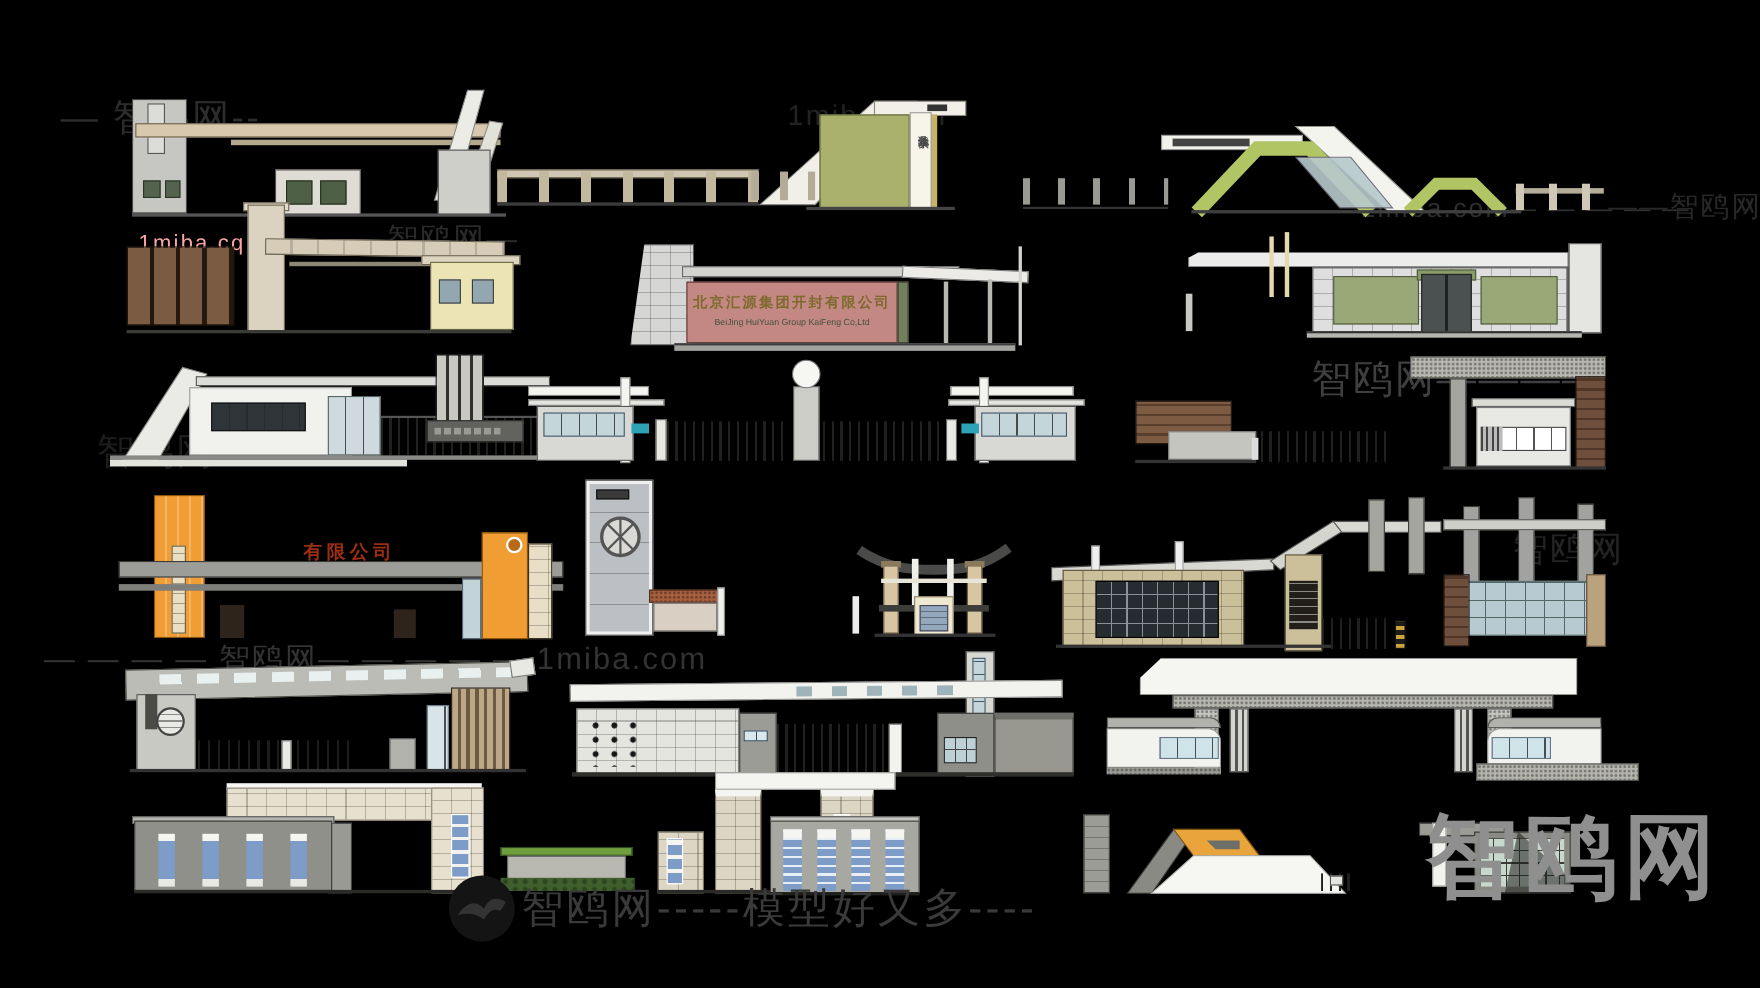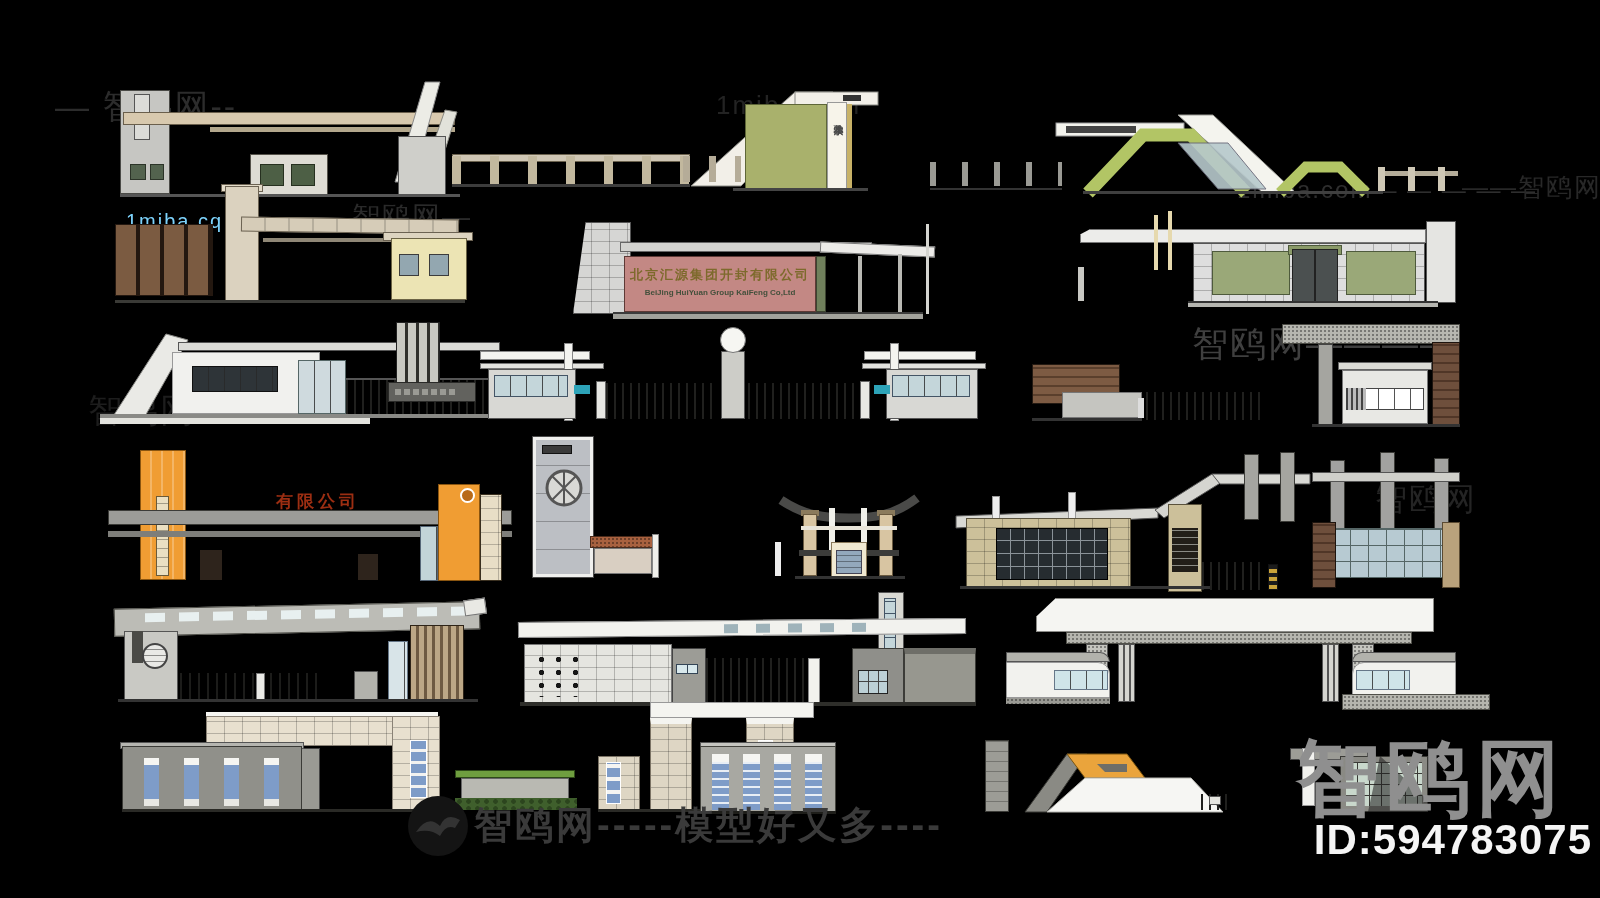--- a/index.html
+++ b/index.html
@@ -1,43 +1,44 @@
 <!DOCTYPE html>
 <html><head>
 <meta charset="utf-8">
 <style>
   html,body{margin:0;padding:0;background:#000;}
   #stage{position:relative;width:1600px;height:898px;background:#000;overflow:hidden;
          font-family:"Liberation Sans",sans-serif;}
   .wm{position:absolute;white-space:nowrap;z-index:1;letter-spacing:2px;}
-  .wmf{z-index:3;font-weight:bold;}
+  .wmf{z-index:3;}
   .m{position:absolute;z-index:2;}
   .s{position:absolute;box-sizing:border-box;}
   .tile{background-image:
     repeating-linear-gradient(0deg,transparent 0 11px,rgba(0,0,0,.22) 11px 12px),
     repeating-linear-gradient(90deg,transparent 0 17px,rgba(0,0,0,.22) 17px 18px);}
   .fence{background-image:repeating-linear-gradient(90deg,#20201e 0 2px,transparent 2px 8px);}
   .spk{background-image:radial-gradient(rgba(0,0,0,.35) 1px,transparent 1.4px);background-size:4px 4px;}
   .mull{background-image:repeating-linear-gradient(90deg,transparent 0 15px,rgba(40,40,40,.8) 15px 16px);}
   svg{position:absolute;overflow:visible;}
 </style>
 </head>
 <body>
 
 <div id="stage">
 
   <div class="wm" style="left:55px;top:84px;font-size:34px;color:#2c2c2c">— 智鸥网--</div>
   <div class="wm" style="left:716px;top:90px;font-size:26px;color:#232323">1miba.com</div>
-  <div class="wm" style="left:126px;top:210px;font-size:20px;color:#7dd3fc">1miba.cq</div>
+  <div class="wm" style="left:126px;top:210px;font-size:20px;color:#fca5a5">1miba.cq</div>
   <div class="wm" style="left:352px;top:198px;font-size:28px;color:#2a2a2a">智鸥网—</div>
   <div class="wm" style="left:1237px;top:176px;font-size:24px;color:#2e2e2e">1miba.com— — — — —</div>
   <div class="wm" style="left:1462px;top:170px;font-size:26px;color:#282828">——智鸥网</div>
   <div class="wm" style="left:88px;top:388px;font-size:34px;color:#1d1d1d">智鸥网</div>
   <div class="wm" style="left:1192px;top:320px;font-size:36px;color:#3f3f3f">智鸥网————</div>
   <div class="wm" style="left:1375px;top:478px;font-size:32px;color:#242424">智鸥网</div>
+  <div class="wm" style="left:40px;top:580px;font-size:28px;color:#333333">— — — — 智鸥网— — — — — 1miba.com</div>
 
   <div class="m" style="left:115px;top:82px;width:345px;height:118px">
     <div class="s" style="left:5px;top:8px;width:50px;height:104px;background:#c6c6c2;border:1px solid #4a4a46"></div>
     <div class="s" style="left:19px;top:12px;width:16px;height:46px;background:#dcdcd8;border:1px solid #555"></div>
     <div class="s" style="left:15px;top:82px;width:16px;height:16px;background:#53634e;border:1px solid #2c3428"></div>
     <div class="s" style="left:35px;top:82px;width:14px;height:16px;background:#53634e;border:1px solid #2c3428"></div>
     <div class="s" style="left:8px;top:30px;width:332px;height:13px;background:#d8c9ae;border:1px solid #6a5f4c"></div>
     <div class="s" style="left:95px;top:45px;width:245px;height:5px;background:#b3a78c"></div>
     <svg class="s" style="left:250px;top:0" width="95" height="115">
       <polygon points="30,100 48,100 75,0 60,0" fill="#ececE6" stroke="#888"></polygon>
@@ -103,21 +104,21 @@
     <div class="s" style="left:286px;top:72px;width:20px;height:22px;background:#93a7b0;border:1px solid #3c3c3c"></div>
     <div class="s" style="left:316px;top:72px;width:20px;height:22px;background:#93a7b0;border:1px solid #3c3c3c"></div>
     <div class="s" style="left:2px;top:118px;width:350px;height:3px;background:#3a3a36"></div>
   </div>
 
   <div class="m" style="left:558px;top:216px;width:380px;height:105px">
     <div class="s tile" style="left:15px;top:6px;width:58px;height:92px;background-color:#d6d6d4;border:1px solid #555;clip-path:polygon(22% 0,100% 0,100% 100%,0% 100%)"></div>
     <div class="s" style="left:62px;top:26px;width:252px;height:10px;background:#d3d3d0;border:1px solid #666"></div>
     <div class="s" style="left:66px;top:40px;width:192px;height:56px;background:#c38884;border:1px solid #5e3a36;text-align:center">
       <div style="margin-top:9px;font-size:13px;font-weight:bold;color:#7d6a2c;letter-spacing:2px">北京汇源集团开封有限公司</div>
-      <div style="margin-top:4px;font-size:8px;font-weight:bold;color:#44503c">BeiJing HuiYuan Group KaiFeng Co,Ltd</div>
+      <div style="margin-top:4px;font-size:8px;font-weight:normal;color:#44503c">BeiJing HuiYuan Group KaiFeng Co,Ltd</div>
     </div>
     <div class="s" style="left:258px;top:40px;width:10px;height:56px;background:#70805c;border:1px solid #3c4430"></div>
     <div class="s" style="left:262px;top:28px;width:115px;height:11px;background:#ecebe8;border:1px solid #777;transform:rotate(2.5deg)"></div>
     <div class="s" style="left:300px;top:40px;width:4px;height:56px;background:#b9b9b4"></div>
     <div class="s" style="left:340px;top:38px;width:4px;height:58px;background:#b9b9b4"></div>
     <div class="s" style="left:368px;top:8px;width:3px;height:90px;background:#d5d5d0"></div>
     <div class="s" style="left:55px;top:96px;width:310px;height:7px;background:#a2a29c;border-top:2px solid #3c3c3c"></div>
   </div>
 
   <div class="m" style="left:1078px;top:205px;width:378px;height:105px">
@@ -389,15 +390,14 @@
     </svg>
   </div>
 
   <div class="wm wmf" style="left:408px;top:796px;width:60px;height:60px;border-radius:50%;background:#141414">
     <svg style="left:4px;top:10px" width="52" height="40" viewBox="0 0 52 40">
       <path d="M4 26 Q16 8 28 20 Q34 6 48 14 L43 22 Q34 18 28 30 Q18 22 4 26 Z" fill="#333333"></path>
     </svg>
   </div>
   <div class="wm wmf" style="left:474px;top:800px;font-size:38px;color:#3a3a3a;letter-spacing:3px">智鸥网-----模型好又多----</div>
   <div class="wm wmf" style="left:1296px;top:722px;font-size:84px;font-weight:bold;color:#8f8f8f;letter-spacing:6px">智鸥网</div>
-  <div class="wm wmf" style="left:1292px;top:816px;width:300px;text-align:right;font-size:42px;color:#f5f5f5;letter-spacing:1px">ID:594783075</div>
 
 </div>
 
 </body></html>

